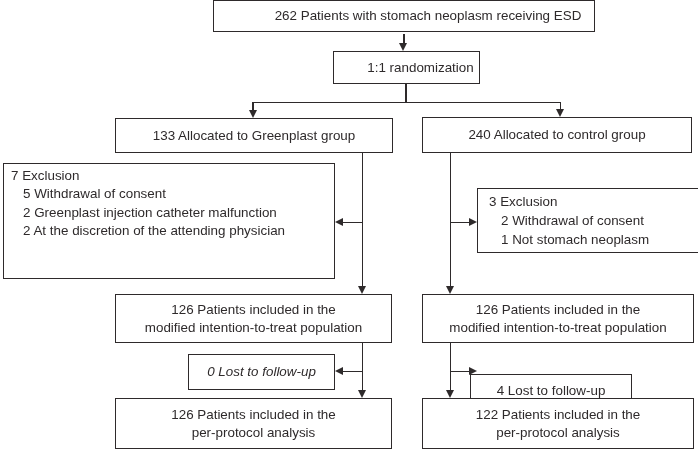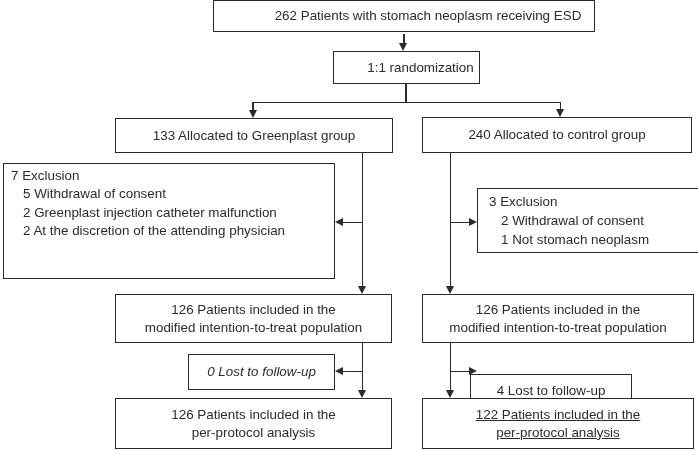--- a/index.html
+++ b/index.html
@@ -88,21 +88,21 @@
 
   <div class="box" style="left:470px;top:354px;width:162px;height:34px;margin-top:20px;">
     <span>4 Lost to follow-up</span>
   </div>
 
   <div class="box" style="left:115px;top:398px;width:277px;height:51px;">
     <div>126 Patients included in the</div>
     <div>per-protocol analysis</div>
   </div>
 
-  <div class="box" style="left:422px;top:398px;width:272px;height:51px;text-decoration:underline;">
+  <div class="box" style="left:422px;top:398px;width:272px;height:51px;">
     <div>122 Patients included in the</div>
     <div>per-protocol analysis</div>
   </div>
 
   <div class="vline" style="left:403px;top:34px;height:10px;"></div>
   <div class="arr down" style="left:399px;top:43px;"></div>
 
   <div class="vline" style="left:405px;top:84px;height:19px;"></div>
   <div class="hline" style="left:252px;top:101.5px;width:309px;"></div>
 

